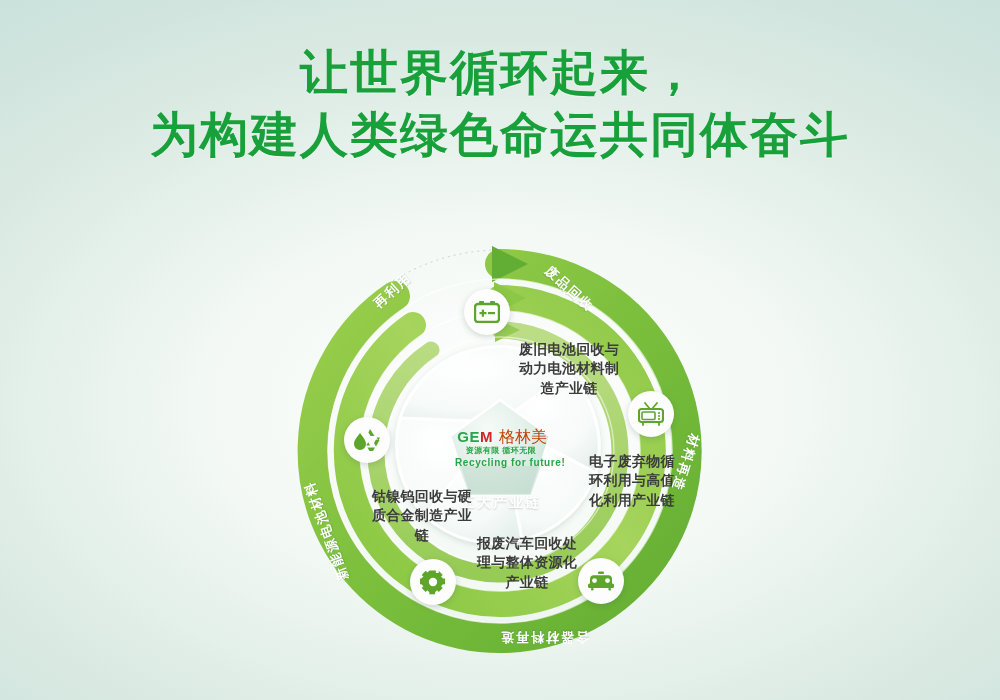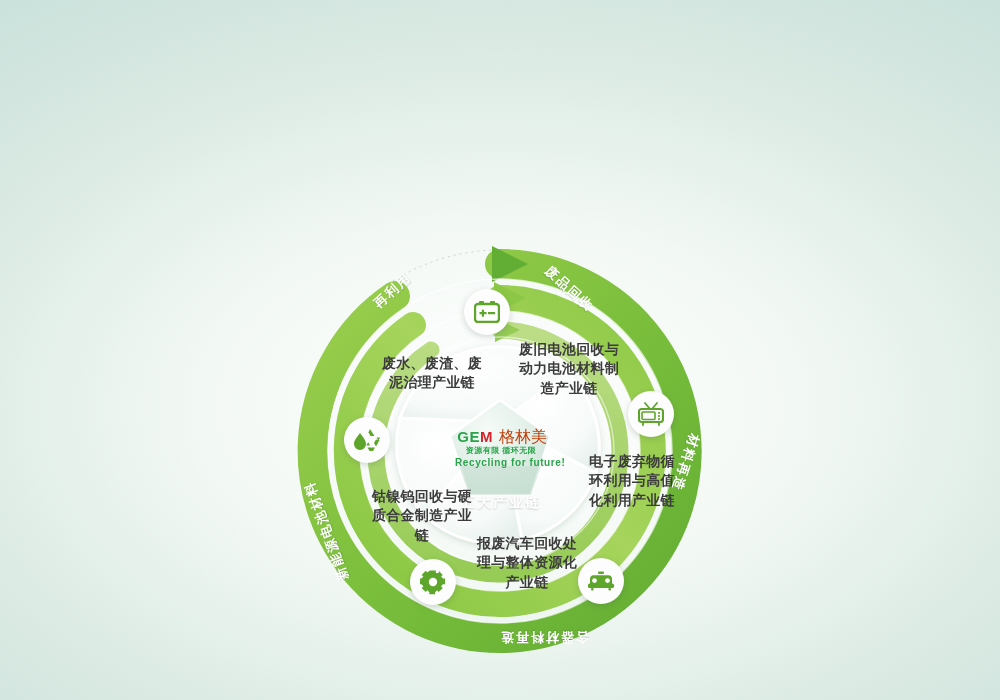--- a/index.html
+++ b/index.html
@@ -95,20 +95,24 @@
   .a-remat {left:703px;top:437px;transform:rotate(108deg);transform-origin:left top;}
   .a-equip {left:589px;top:646px;transform:rotate(180deg);transform-origin:left top;}
   .a-newen {left:336px;top:583px;transform:rotate(-110deg);transform-origin:left top;}
   .a-reuse {left:370px;top:299px;transform:rotate(-42deg);transform-origin:left top;}
 </style>
 </head>
 <body>
 
 <div class="stage">
 
+  <div class="headline">
+    <span class="l1">让世界循环起来，</span>
+    <span class="l2">为构建人类绿色命运共同体奋斗</span>
+  </div>
 
   <div class="wheel">
     <svg width="408" height="458" viewBox="0 0 408 458">
       <defs>
         <linearGradient id="gOuter" x1="0" y1="0" x2="1" y2="1">
           <stop offset="0%" stop-color="#9ed04f"></stop>
           <stop offset="50%" stop-color="#7bbf3c"></stop>
           <stop offset="100%" stop-color="#62ad33"></stop>
         </linearGradient>
         <linearGradient id="gMid" x1="0" y1="1" x2="1" y2="0">
@@ -186,21 +190,20 @@
     </div>
     <div class="logo-slogan">资源有限  循环无限</div>
     <div class="logo-en">Recycling for future!</div>
   </div>
   <div class="center-tag">五大产业链</div>
 
   <div class="petal-txt p-battery">废旧电池回收与动力电池材料制造产业链</div>
   <div class="petal-txt p-ewaste">电子废弃物循环利用与高值化利用产业链</div>
   <div class="petal-txt p-alloy">钴镍钨回收与硬质合金制造产业链</div>
   <div class="petal-txt p-car">报废汽车回收处理与整体资源化产业链</div>
-  <div class="petal-txt p-water">废水、废渣、废泥治理产业链</div>
 
   <div class="bubble b-battery">
     <svg width="26" height="22" viewBox="0 0 26 22">
       <rect x="5" y="0" width="5" height="3" rx="1" fill="#5ea52c"></rect>
       <rect x="16" y="0" width="5" height="3" rx="1" fill="#5ea52c"></rect>
       <rect x="1" y="3" width="24" height="18" rx="3" fill="none" stroke="#5ea52c" stroke-width="2.4"></rect>
       <rect x="5.5" y="11" width="7" height="2.2" fill="#5ea52c"></rect>
       <rect x="7.8" y="8.7" width="2.2" height="7" fill="#5ea52c"></rect>
       <rect x="14" y="11" width="7" height="2.2" fill="#5ea52c"></rect>
     </svg>

